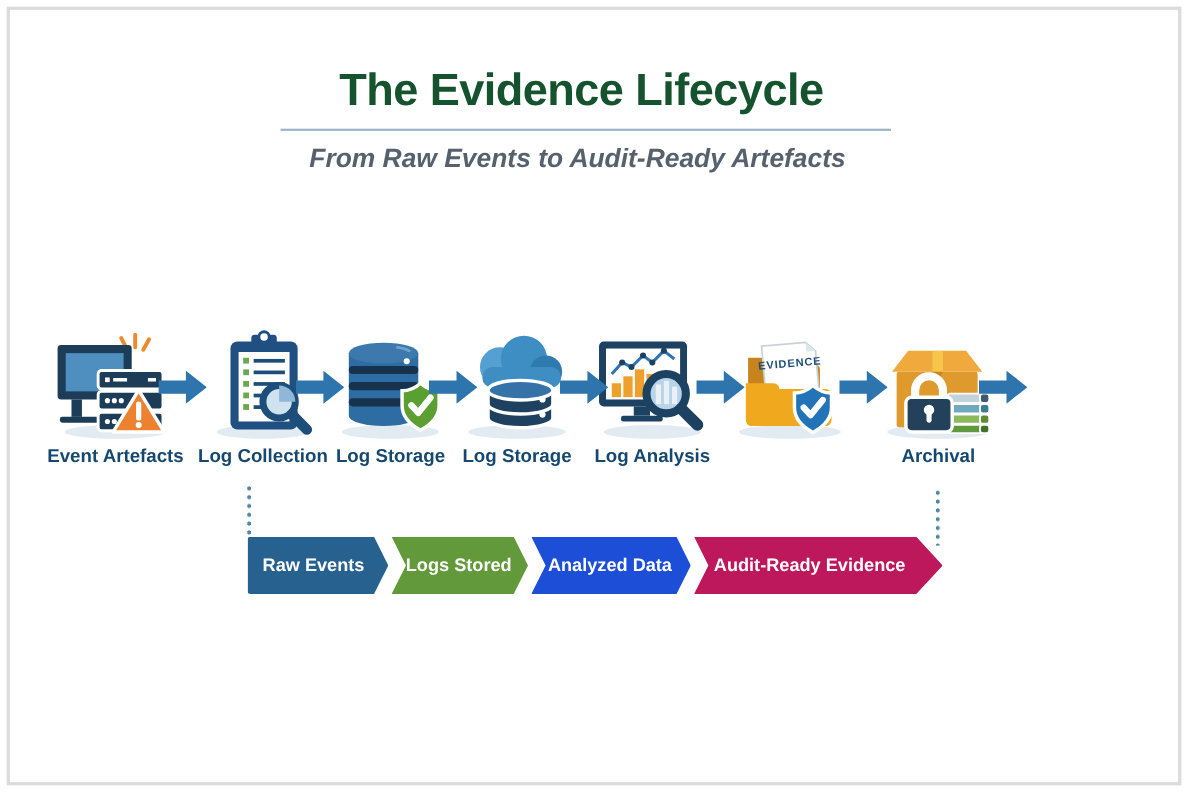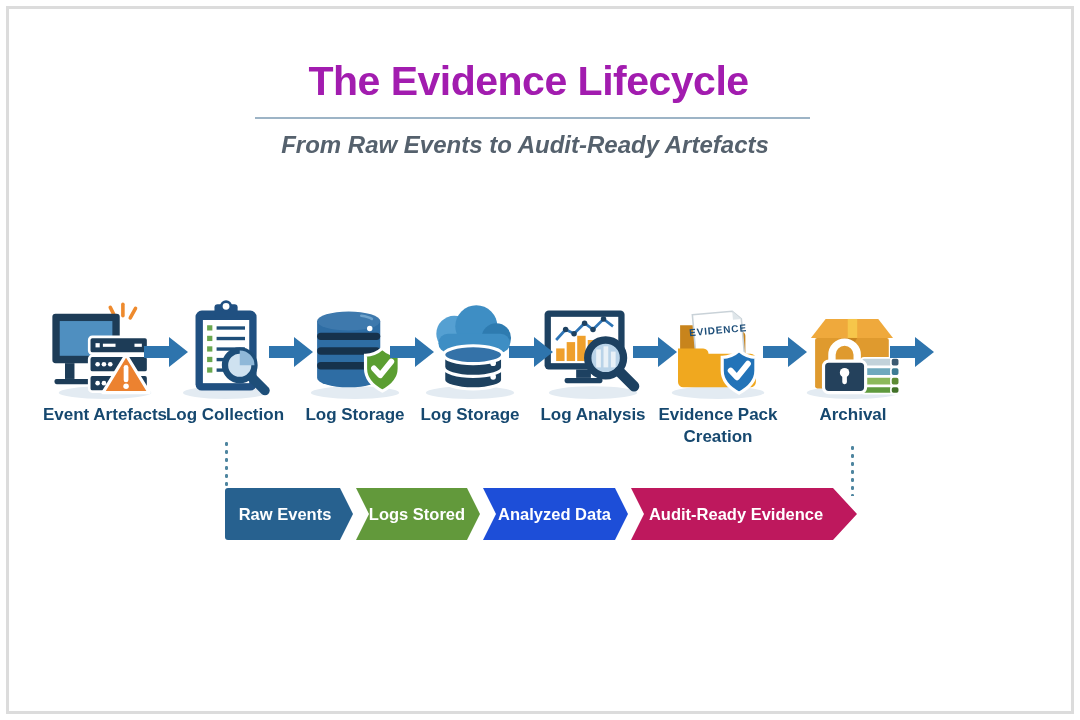--- a/index.html
+++ b/index.html
@@ -2,21 +2,21 @@
 <html><head>
 <meta charset="utf-8">
 <style>
   * { margin:0; padding:0; box-sizing:border-box; }
   html,body { width:1080px; height:720px; background:#ffffff; font-family:"Liberation Sans", sans-serif; overflow:hidden; }
   .frame { position:absolute; inset:6px; border:3px solid #dcdcdc; background:#ffffff; }
   .canvas { position:absolute; inset:0; }
 
   
   .header { position:absolute; top:58px; left:0; width:1045px; text-align:center; }
-  .title { font-size:41px; font-weight:700; color:#a21caf; letter-spacing:-0.5px;margin-left:12px; }
+  .title { font-size:41px; font-weight:700; color:#14532d; letter-spacing:-0.5px;margin-left:12px; }
   .divider { position:absolute; left:255px; top:117px; width:555px; height:2px; background:#9db4c6; }
   .subtitle { position:absolute; top:131px; left:0; width:1050px; text-align:center; font-size:24px; font-style:italic; color:#55616d; font-weight:600; }
 
   
   .stage { position:absolute; top:300px; width:130px; text-align:center; }
   .stage .icon-box { width:110px; height:100px; margin:0 auto; }
   .stage .label { margin-top:4px; font-size:17px; font-weight:700; color:#16486f; line-height:1.3; }
 
   .flow-arrow { position:absolute; top:337px; }
 
@@ -80,21 +80,21 @@
         <g>
           <path d="M72,52 L94,88 L50,88 Z" fill="#ec8230" stroke="#fff" stroke-width="3" stroke-linejoin="round"></path>
           <line x1="72" y1="64" x2="72" y2="76" stroke="#fff" stroke-width="4.5" stroke-linecap="round"></line>
           <circle cx="72" cy="82" r="2.6" fill="#fff"></circle>
         </g>
       </svg>
     </div>
     <div class="label">Event Artefacts</div>
   </div>
 
-  <div class="stage" style="left:160px">
+  <div class="stage" style="left:174px">
     <div class="icon-box">
       <svg width="110" height="100" viewBox="0 0 104 95">
         <ellipse cx="52" cy="88" rx="40" ry="6" fill="#e3ebf2"></ellipse>
         <rect x="24" y="10" width="58" height="76" rx="6" fill="#205081"></rect>
         <rect x="31" y="19" width="44" height="60" fill="#ffffff"></rect>
         <rect x="42" y="4" width="22" height="12" rx="3" fill="#205081"></rect>
         <circle cx="53" cy="6" r="4.5" fill="#fff" stroke="#205081" stroke-width="2.5"></circle>
         <g>
           <rect x="35" y="24" width="5" height="5" fill="#6aa84f"></rect>
             <rect x="44" y="25" width="27" height="3.2" fill="#1d4e79"></rect>
@@ -205,21 +205,20 @@
           <path d="M68,12 l8,8 h-8 Z" fill="#dfe6ea"></path>
           <text x="53" y="32" text-anchor="middle" font-size="9.5" font-weight="700" letter-spacing="0.8" fill="#1d4e79">EVIDENCE</text>
         </g>
         <path d="M14,46 h24 a5,5 0 0 1 5,5 l0,0 h40 a5,5 0 0 1 5,5 v22 a5,5 0 0 1 -5,5 H19 a5,5 0 0 1 -5,-5 Z" fill="#f0a81f"></path>
         <g transform="translate(56,48)">
           <path d="M16,0 C21,4.5 27.5,6.5 32,6.5 V19 C32,29.5 23.5,36.5 16,40.5 C8.5,36.5 0,29.5 0,19 V6.5 C4.5,6.5 11,4.5 16,0 Z" fill="#2273b8" stroke="#fff" stroke-width="3"></path>
           <polyline points="8,19 14,25.5 24.5,12.5" fill="none" stroke="#fff" stroke-width="5.5" stroke-linecap="round" stroke-linejoin="round"></polyline>
         </g>
       </svg>
     </div>
-    <div class="label">Evidence Pack Creation</div>
   </div>
 
   <div class="stage" style="left:788px">
     <div class="icon-box">
       <svg width="110" height="100" viewBox="0 0 104 95">
         <ellipse cx="52" cy="88" rx="44" ry="6" fill="#e3ebf2"></ellipse>
         <g>
           <rect x="16" y="36" width="70" height="48" rx="2" fill="#df9a2e"></rect>
           <path d="M12,36 L26,18 H76 L90,36 Z" fill="#efa93c"></path>
           <rect x="47" y="18" width="9" height="18" fill="#f6c64a"></rect>

